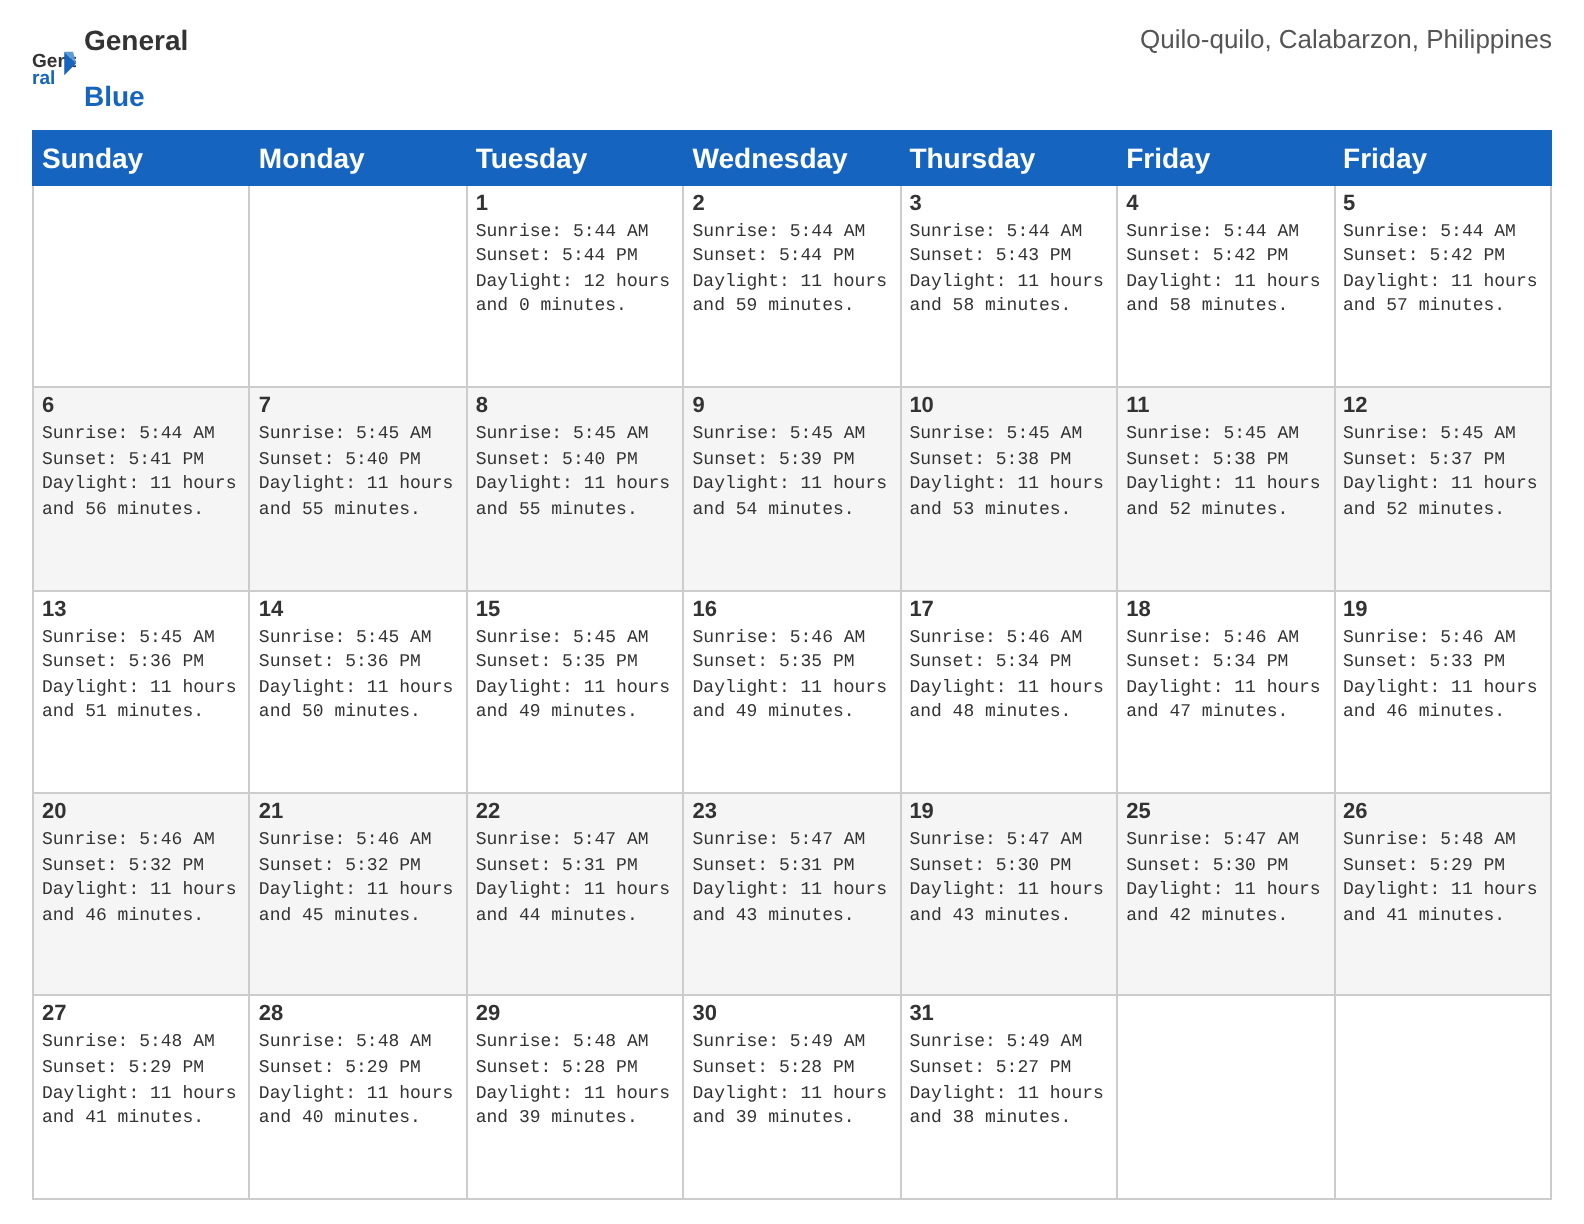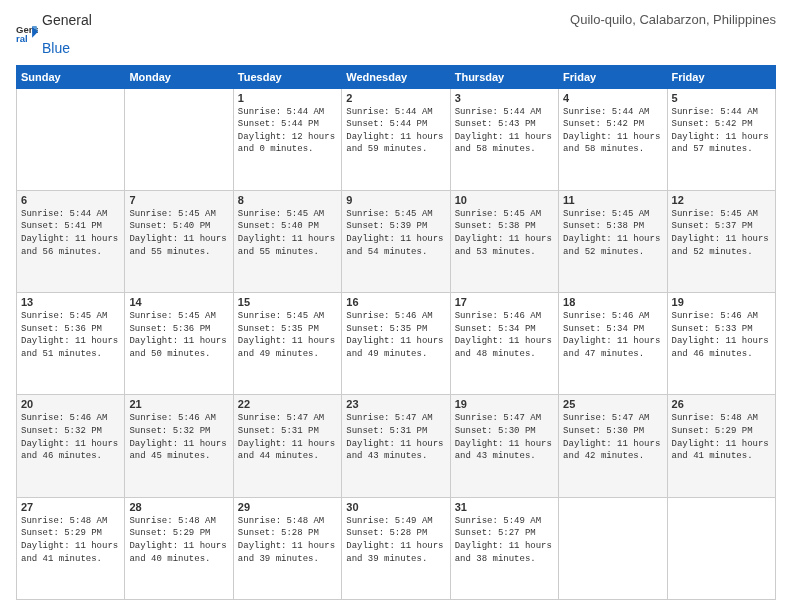--- a/index.html
+++ b/index.html
@@ -23,21 +23,21 @@
       align-items: flex-start;
       margin-bottom: 8px;
     }
     .logo {
       display: flex;
       align-items: center;
       gap: 4px;
     }
     .logo-text {
       font-size: 14px;
-      font-weight: normal;
+      font-weight: bold;
       color: #333;
       line-height: 1.2;
     }
     .logo-blue { color: #1565c0; margin-top: 11px; }
     .logo-icon {
       width: 22px;
       height: 22px;
     }
     .title-block {
       text-align: right;
@@ -56,21 +56,21 @@
     .calendar {
       flex: 1;
       border: 1px solid #ccc;
       border-collapse: collapse;
       width: 100%;
       table-layout: fixed;
     }
     .calendar th {
       background: #1565c0;
       color: #fff;
-      font-size: 11px;
+      font-size: 14px;
       font-weight: bold;
       padding: 5px 4px;
       text-align: left;
       border: 1px solid #1565c0;
     }
     .calendar td {
       border: 1px solid #ccc;
       vertical-align: top;
       padding: 3px 4px;
       font-size: 9.5px;

